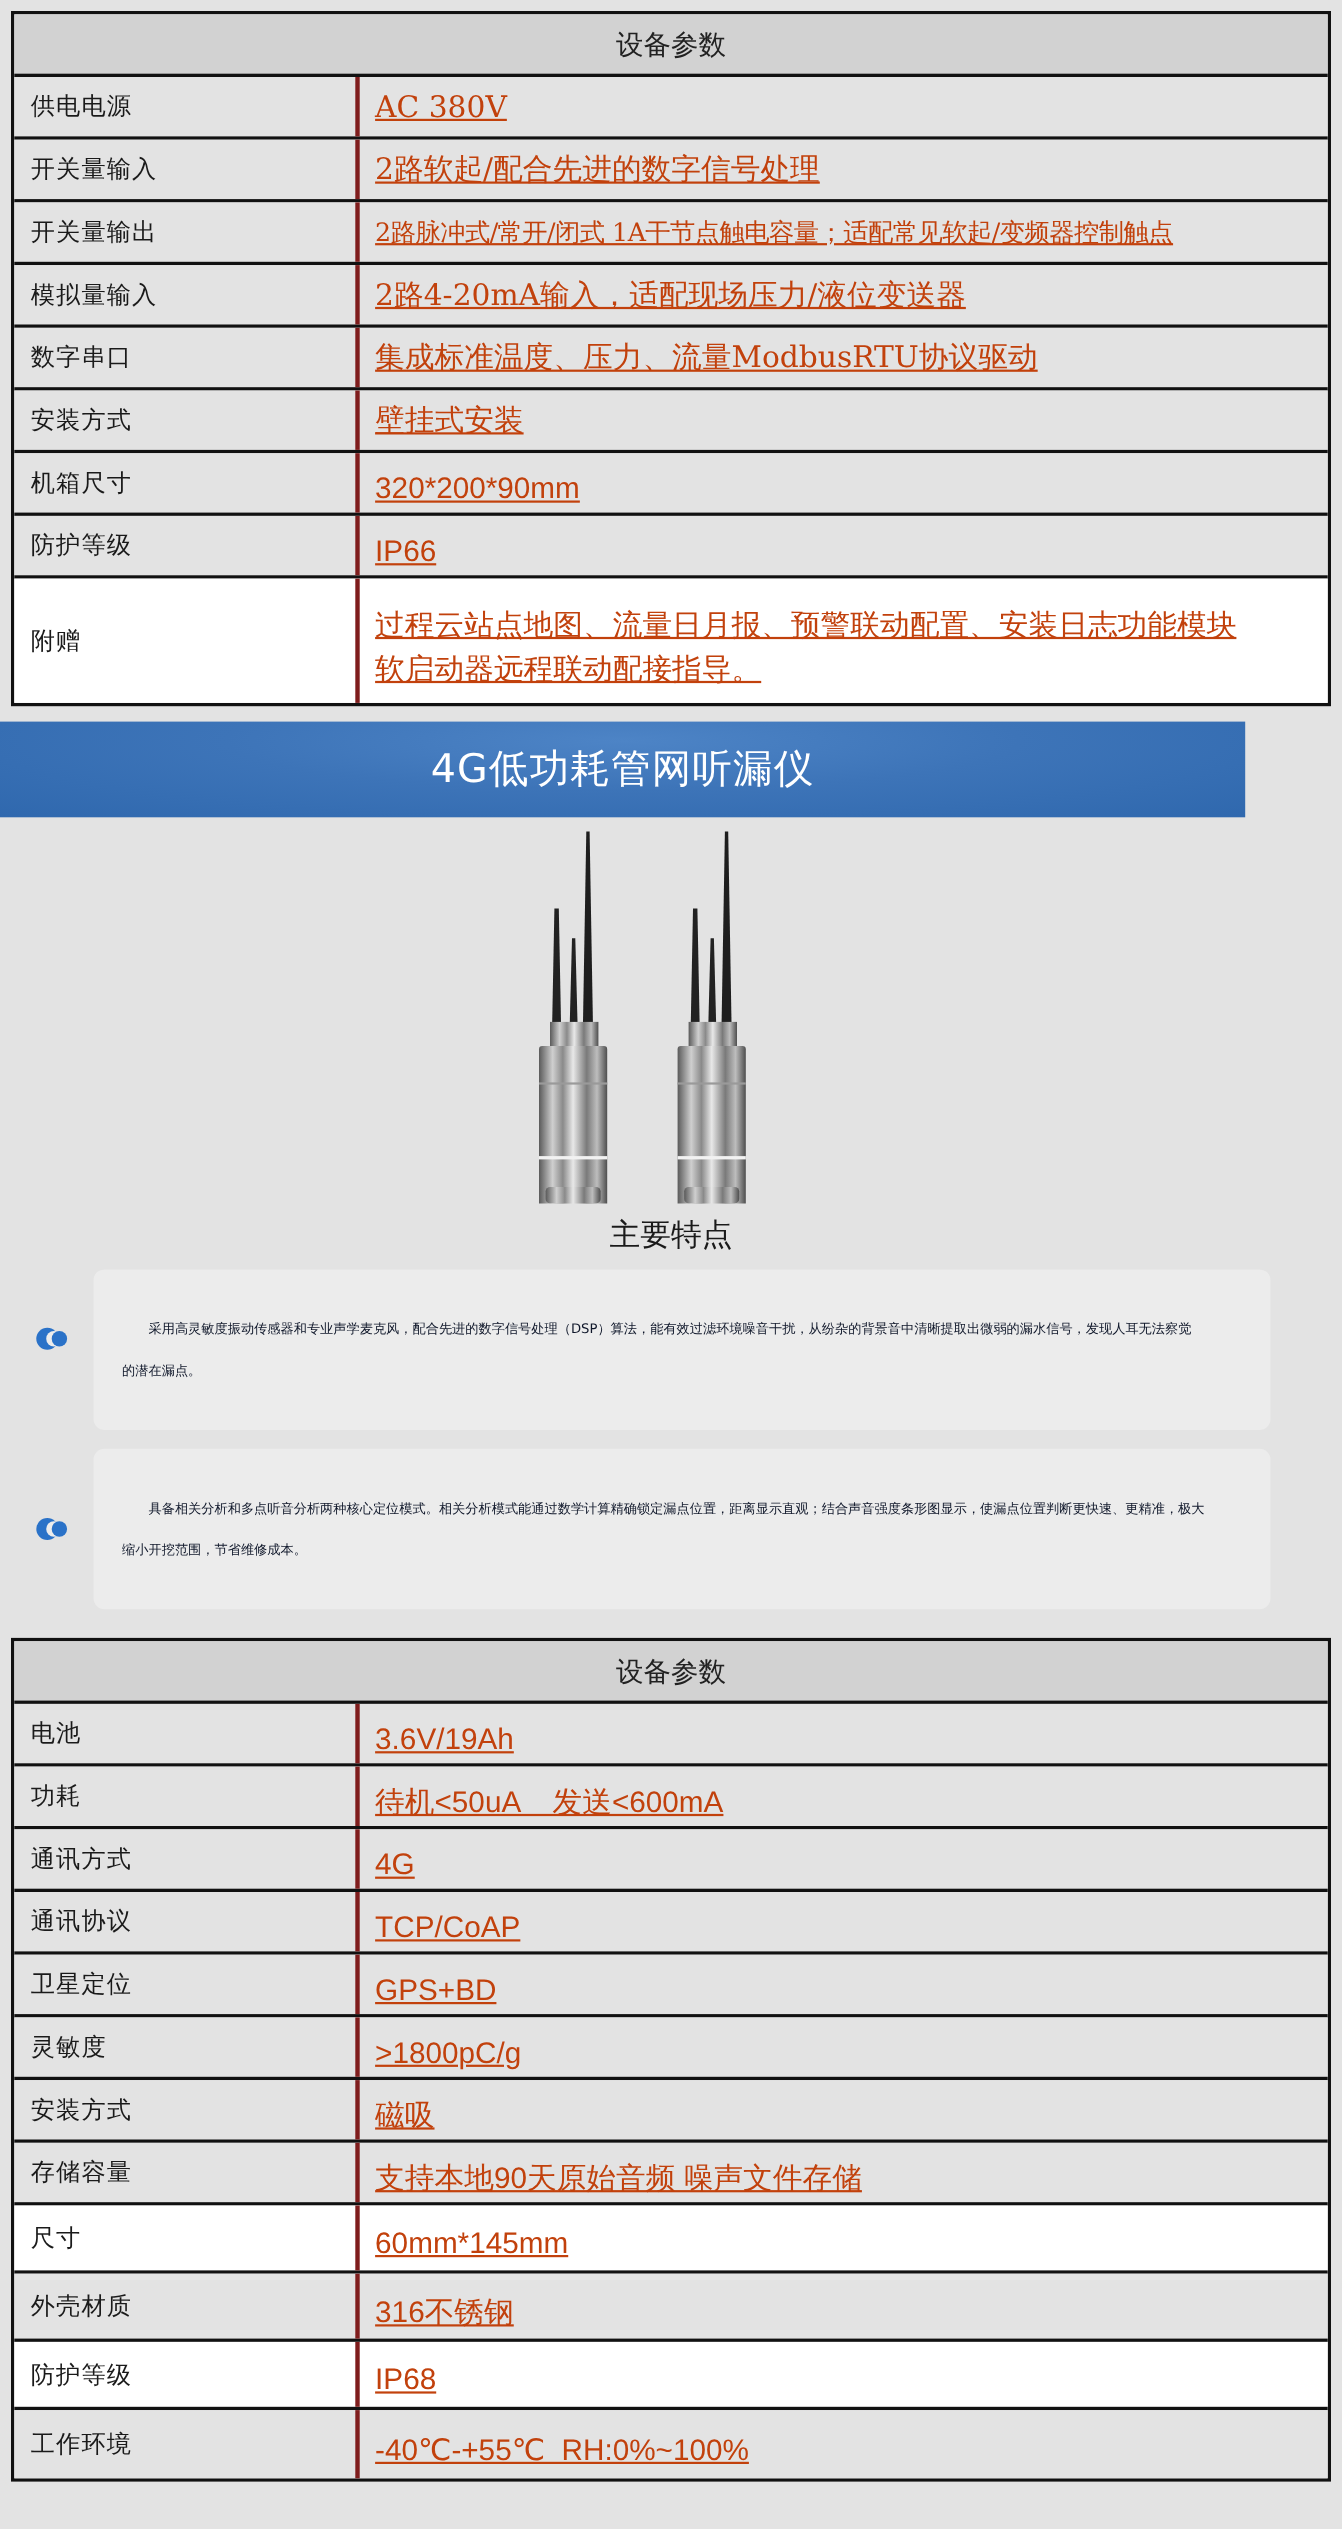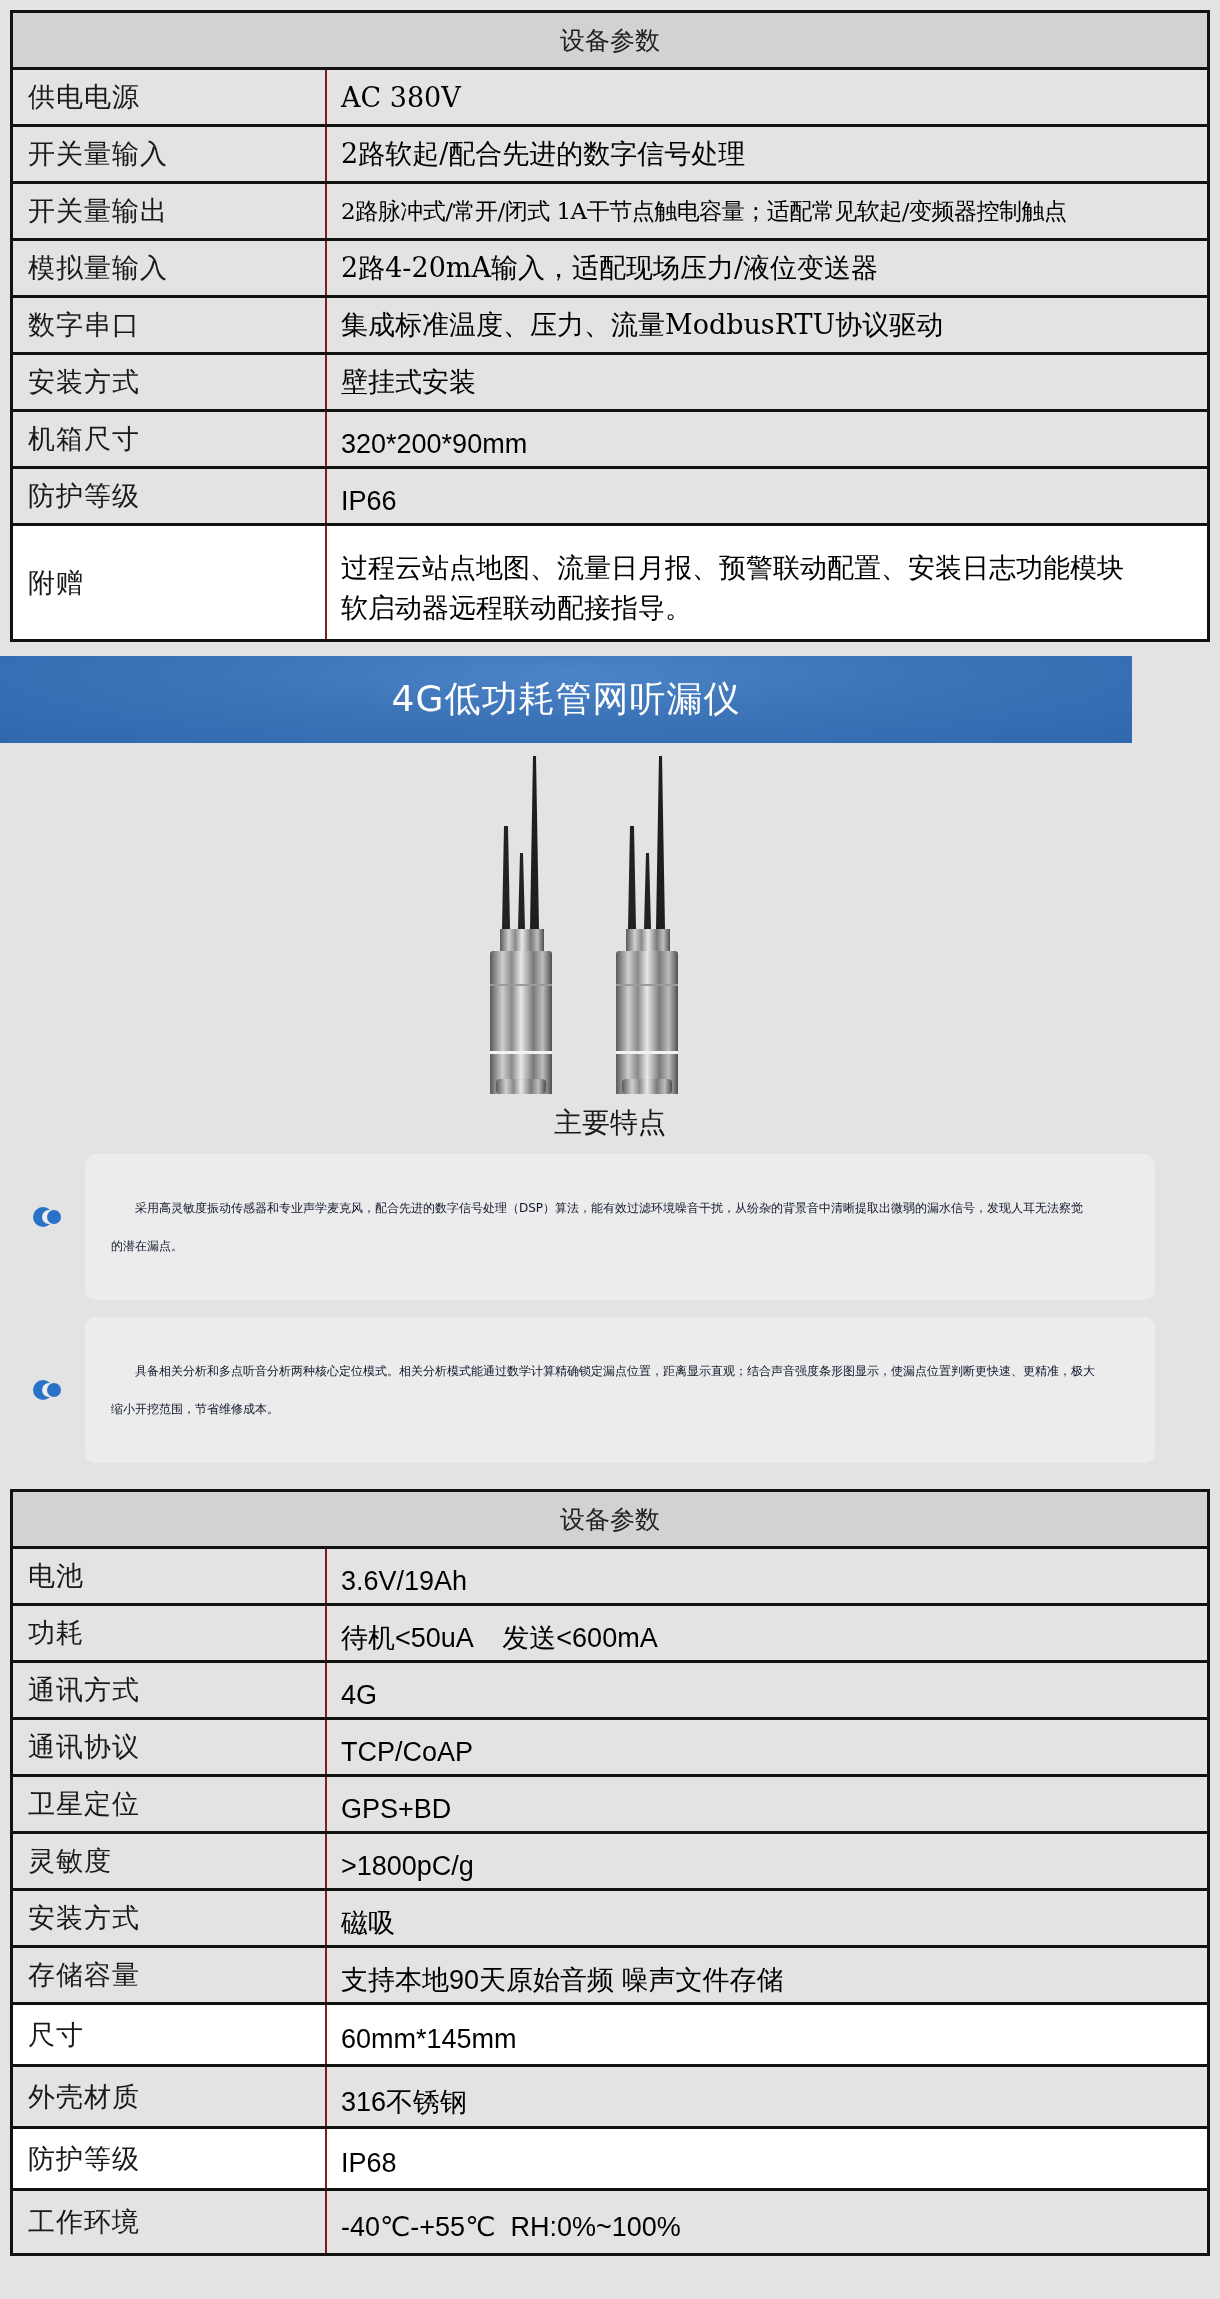--- a/index.html
+++ b/index.html
@@ -12,29 +12,29 @@
   }
   .spec-table .thead {
     height: 57px; background: #d2d2d2; border-bottom: 3px solid #111;
     display: flex; align-items: center; justify-content: center;
     font-size: 25px; color: #222;
   }
   .spec-table .row { display: flex; border-bottom: 3px solid #111; background: #e3e3e3; }
   .spec-table .row:last-child { border-bottom: none; }
   .spec-table .row.white { background: #ffffff; }
   .spec-table .cell-label {
-    width: 314px; border-right: 2px solid #7f1d1d;
+    width: 314px; border-right: 4px solid #7f1d1d;
     display: flex; align-items: center; padding-left: 15px;
-    font-size: 27px; color: #1a1a1a;
+    font-size: 22px; color: #1a1a1a;
     font-family: "DejaVu Serif", "Liberation Serif", serif;
     letter-spacing: 1px;
   }
   .spec-table .cell-value {
     flex: 1; display: flex; align-items: center; padding-left: 14px; padding-right: 10px;
-    font-size: 27px; color: #000000;
+    font-size: 27px; color: #c2410c; text-decoration: underline;
   }
   .serif { font-family: "DejaVu Serif", "Liberation Serif", serif; }
   .sans { font-family: "Liberation Sans", "DejaVu Sans", sans-serif; margin-top: 10px; }
   .cell-value.multi { flex-direction: column; align-items: flex-start; justify-content: center; line-height: 40px; }
 
   #t1 { top: 10px; }
   #t1 .row { height: 57px; }
   #t1 .row.tall { height: 113px; }
 
   #t2 { top: 1489px; }

